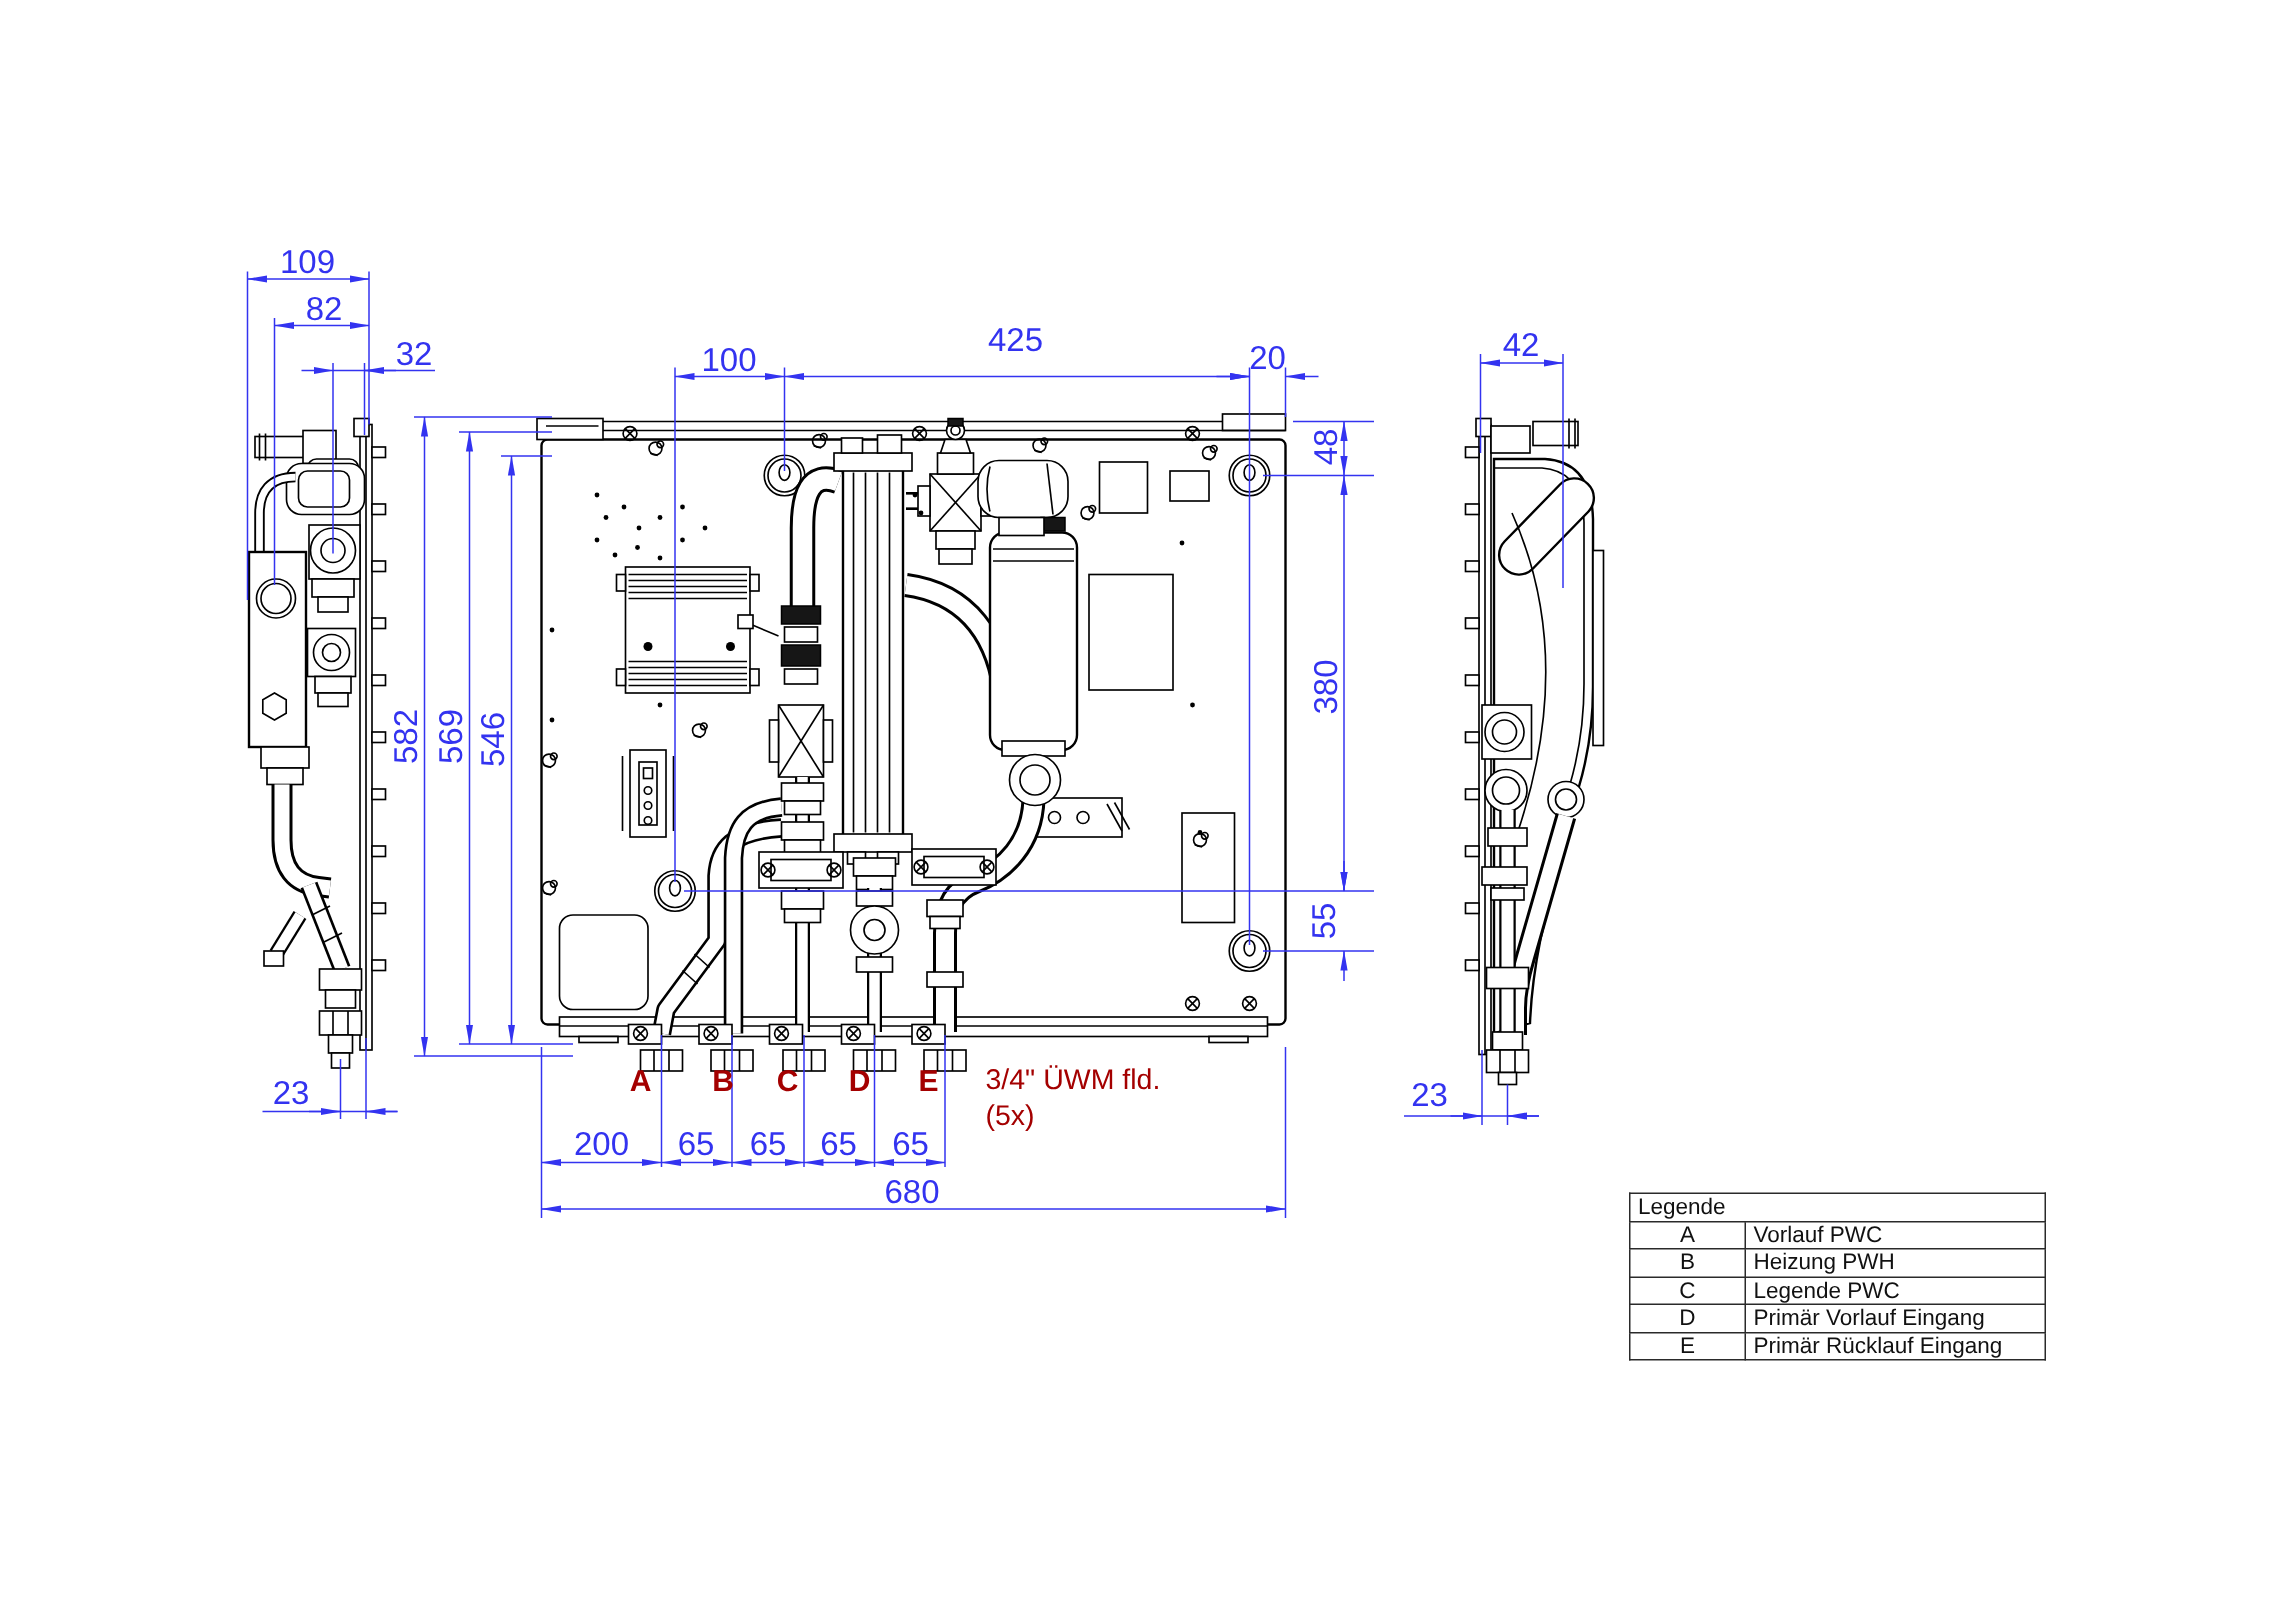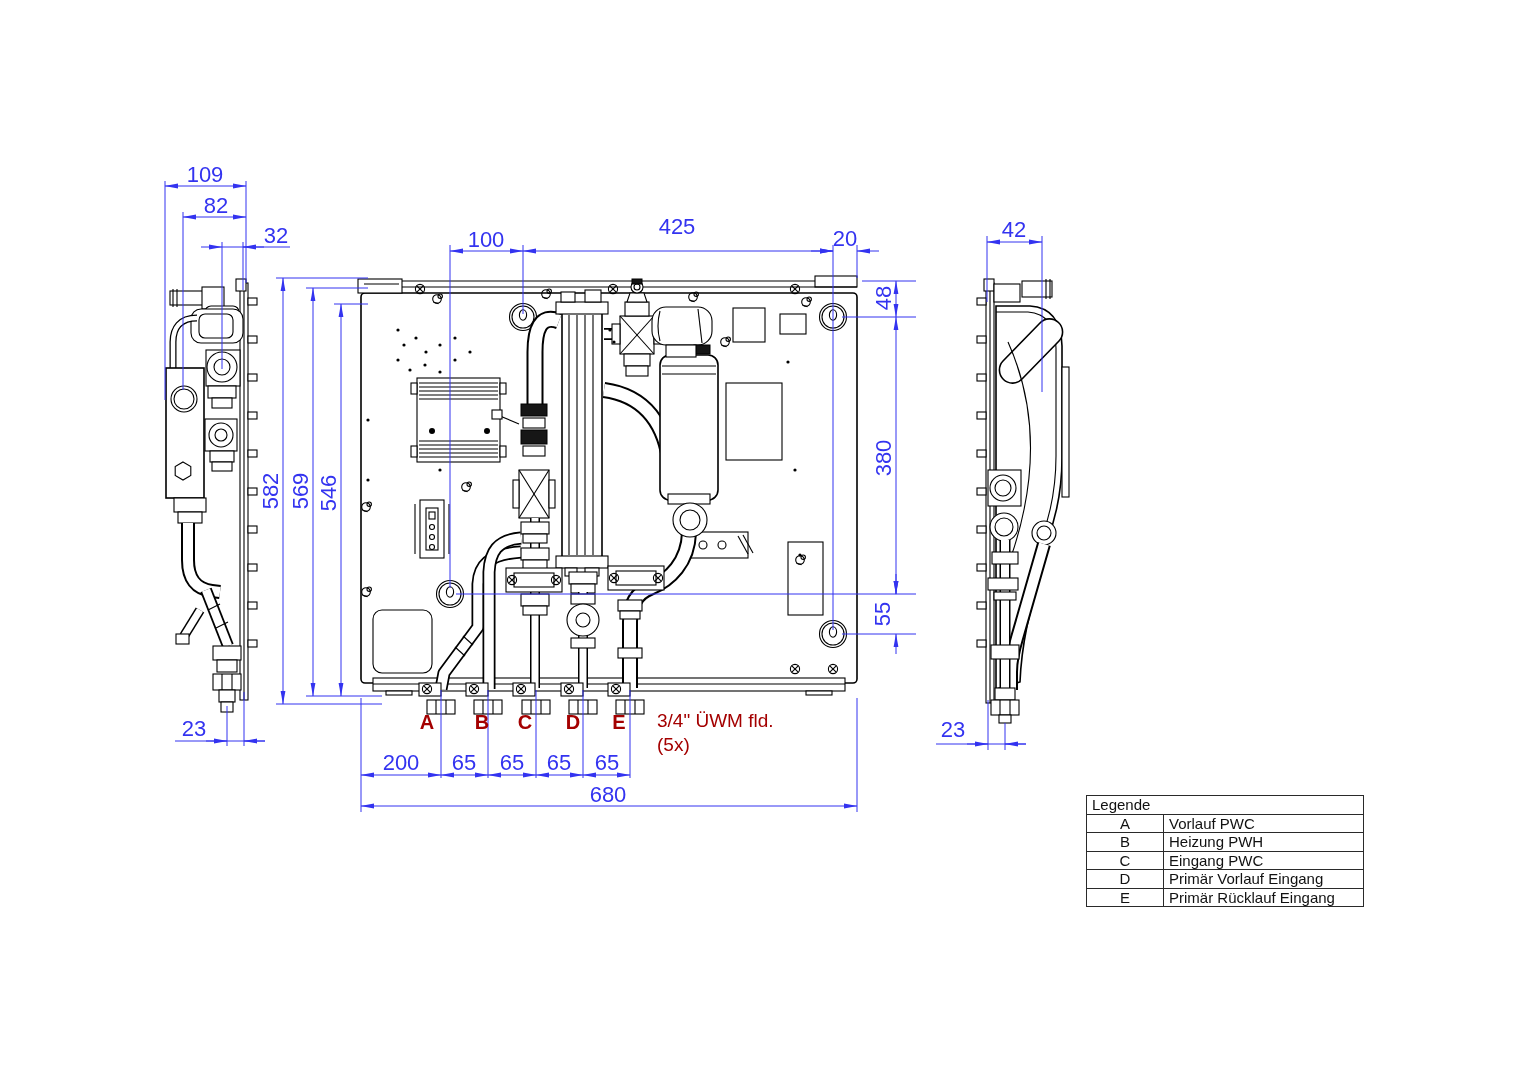--- a/index.html
+++ b/index.html
@@ -501,21 +501,21 @@
     <tr>
       <td class="key">A</td>
       <td>Vorlauf PWC</td>
         </tr>
     <tr>
       <td class="key">B</td>
       <td>Heizung PWH</td>
         </tr>
     <tr>
       <td class="key">C</td>
-      <td>Eingang PWC</td>
+      <td>Legende PWC</td>
         </tr>
     <tr>
       <td class="key">D</td>
       <td>Primär Vorlauf Eingang</td>
         </tr>
     <tr>
       <td class="key">E</td>
       <td>Primär Rücklauf Eingang</td>
         </tr>
   </tbody>

